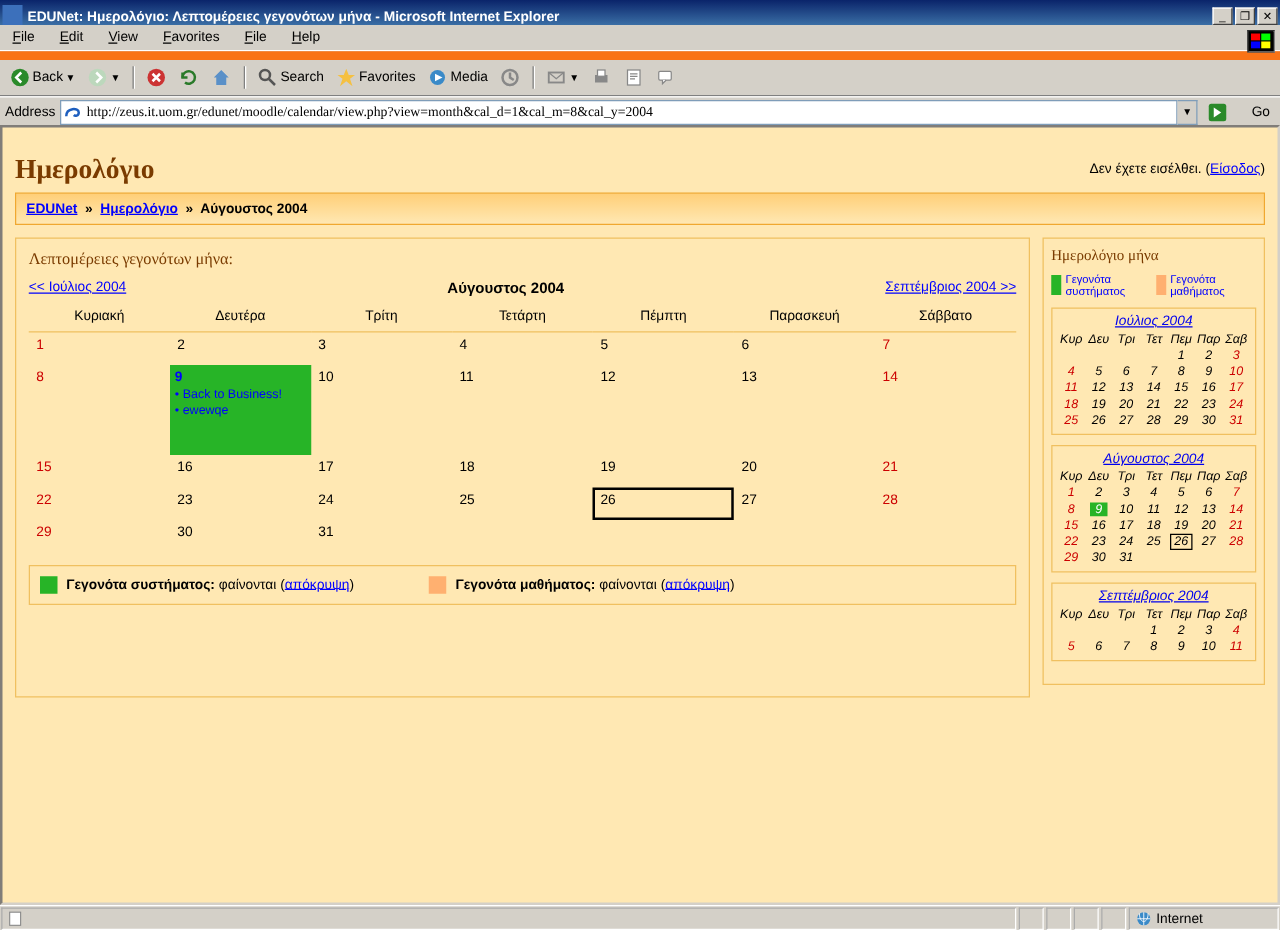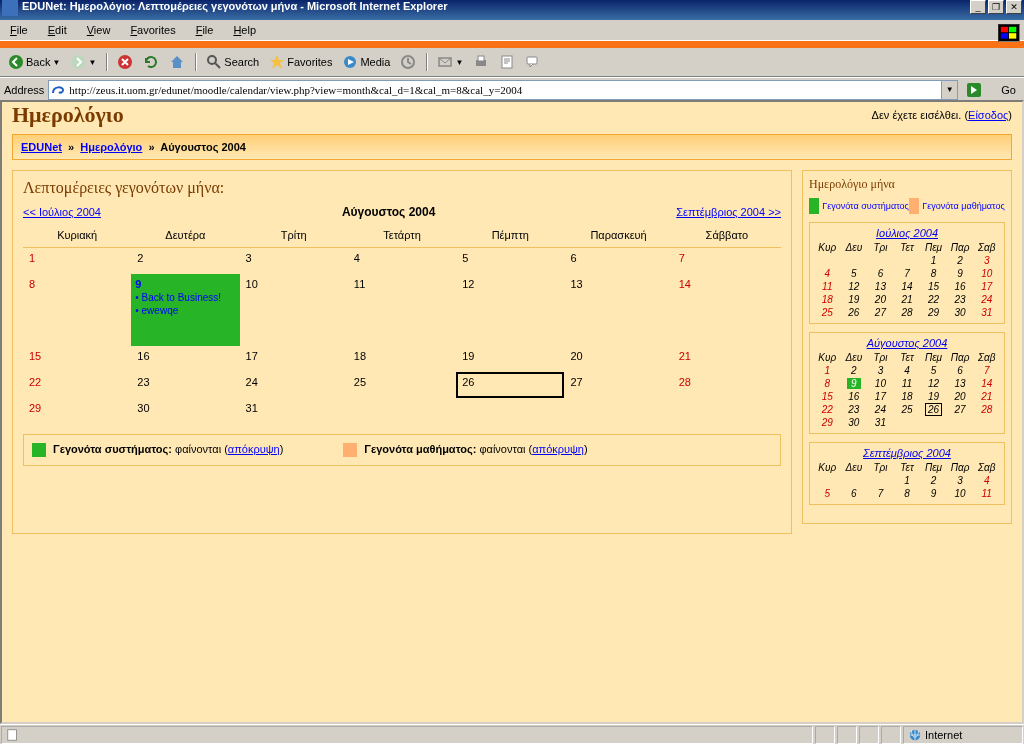--- a/index.html
+++ b/index.html
@@ -1,19 +1,19 @@
 <!DOCTYPE html>
 <html><head>
 <meta charset="utf-8">
 <style>
 * { box-sizing: border-box; }
 body { margin:0; font-family: Tahoma, Arial, sans-serif; font-size:11px; background:#d4d0c8; color:#000; }
 
 
-.titlebar { background: linear-gradient(#0a246a, #3a6ea5); color:#fff; height:20px; display:flex; align-items:flex-start; padding:0 2px; }
+.titlebar { background: linear-gradient(#0a246a, #3a6ea5); color:#fff; height:20px; display:flex; align-items:flex-end; padding:0 2px; }
 .titlebar .icon { width:16px; height:16px; background:#3c70bb; margin-right:4px; }
 .titlebar .title { flex:1; font-weight:bold; }
 .titlebar .btns { display:flex; }
 .titlebar .btn { width:16px; height:14px; background:#d4d0c8; border:1px solid #fff; border-right-color:#404040; border-bottom-color:#404040; margin-left:2px; font-size:9px; text-align:center; line-height:12px; color:#000; }
 .menubar { background:#d4d0c8; padding:2px 4px; display:flex; gap:8px; border-bottom:1px solid #fff; }
 .menubar span { padding:2px 6px; }
 .menubar span:first-letter { text-decoration: underline; }
 .appicon { position:absolute; right:4px; top:24px; width:22px; height:18px; background:#000; border:1px inset #808080; }
 .toolbar { background:#d4d0c8; padding:4px; display:flex; align-items:center; gap:2px; border-top:7px solid #f97316; border-bottom:1px solid #808080; }
 .tbtn { display:inline-flex; align-items:center; gap:2px; padding:2px 4px; }
@@ -22,33 +22,33 @@
 .addrbar { background:#d4d0c8; padding:2px 4px; display:flex; align-items:center; gap:4px; border-top:1px solid #fff; border-bottom:1px solid #808080; }
 .addrbar input { flex:1; height:20px; border:1px solid #7f9db9; padding:0 2px 0 20px; font-family:Tahoma; font-size:11px; background:#fff; }
 .addr-wrap { flex:1; position:relative; display:flex;border-radius:10px; }
 .addr-wrap .favicon { position:absolute; left:2px; top:2px; width:16px; height:16px; }
 .addr-drop { width:16px; height:20px; background:#d4d0c8; border:1px solid #7f9db9; border-left:none; text-align:center; line-height:18px; font-size:8px; }
 .gobtn { display:flex; align-items:center; gap:19px; padding:2px 4px; }
 .gobtn svg { width:16px; height:16px; }
 
 
 .page { position:absolute; top:100px; bottom:20px; left:0; right:0; overflow:auto; background:#ffe8b3; border:2px inset #d4d0c8; }
-.page-inner { padding:0 10px; }
+.page-inner { padding:20px 10px; }
 .page-header { display:flex; justify-content:space-between; align-items:center; margin-bottom:6px; }
 .page-title { font-family: Georgia, 'Times New Roman', serif; font-size:22px; color:#7a3b00; margin:0; }
 .login-status { font-size:11px; color:#000; }
 .login-status a { color:#00f; }
 .breadcrumb { background: linear-gradient(#ffcf78, #ffe8b3); border:1px solid #f0a830; padding:6px 8px; font-size:11px; font-weight:bold; }
 .breadcrumb a { color:#00f; font-weight:bold; }
 
 .columns { display:flex; gap:10px; margin-top:10px; }
 .main { flex:1; border:1px solid #f0c060; padding:8px 10px; background:#ffe8b3; }
-.side { width:210px; }
-
-.section-title { color:#7a3b00; font-family:Georgia,serif; font-size:16px; margin:0 0 8px 0; }
+.side { width:178px; }
+
+.section-title { color:#7a3b00; font-family:Georgia,serif; font-size:13px; margin:0 0 8px 0; }
 
 .main .section-box { border:1px solid #f0c060; padding:8px; margin-top:10px; font-size:11px; }
 .main .nav { display:flex; justify-content:space-between; align-items:center; font-size:11px; margin-bottom:4px;}
 .main .nav a { color:#00f; }
 .main .nav .month { font-weight:bold; font-size:12px; color:#000;}
 
 table.cal { width:100%; border-collapse:collapse; table-layout:fixed; }
 table.cal th { font-weight:normal; font-size:11px; text-align:center; padding:6px 2px; border-bottom:1px solid #f0c060; }
 table.cal td { vertical-align:top; height:26px; font-size:11px; padding:4px 6px; }
 table.cal td.sun { color:#c00; }

